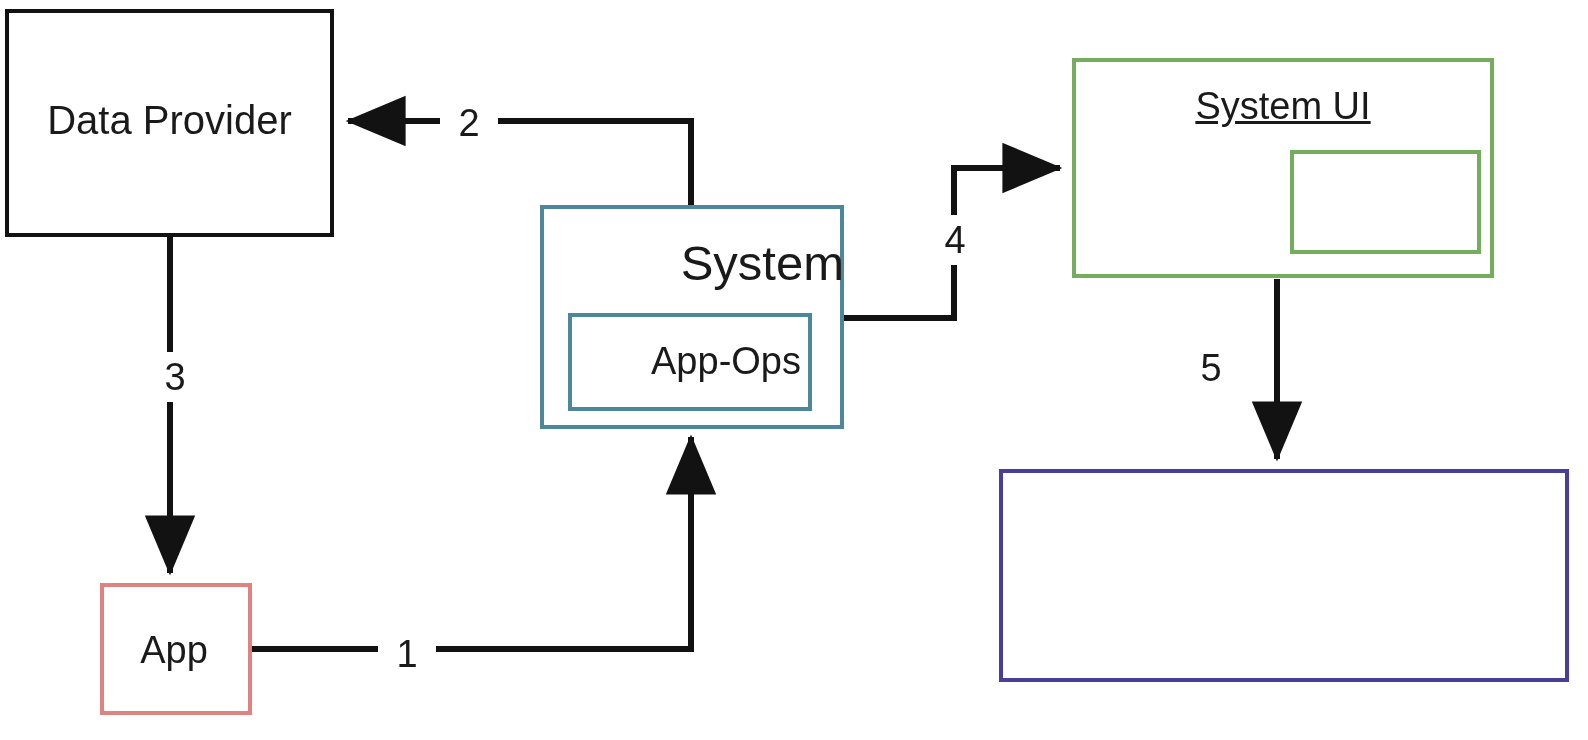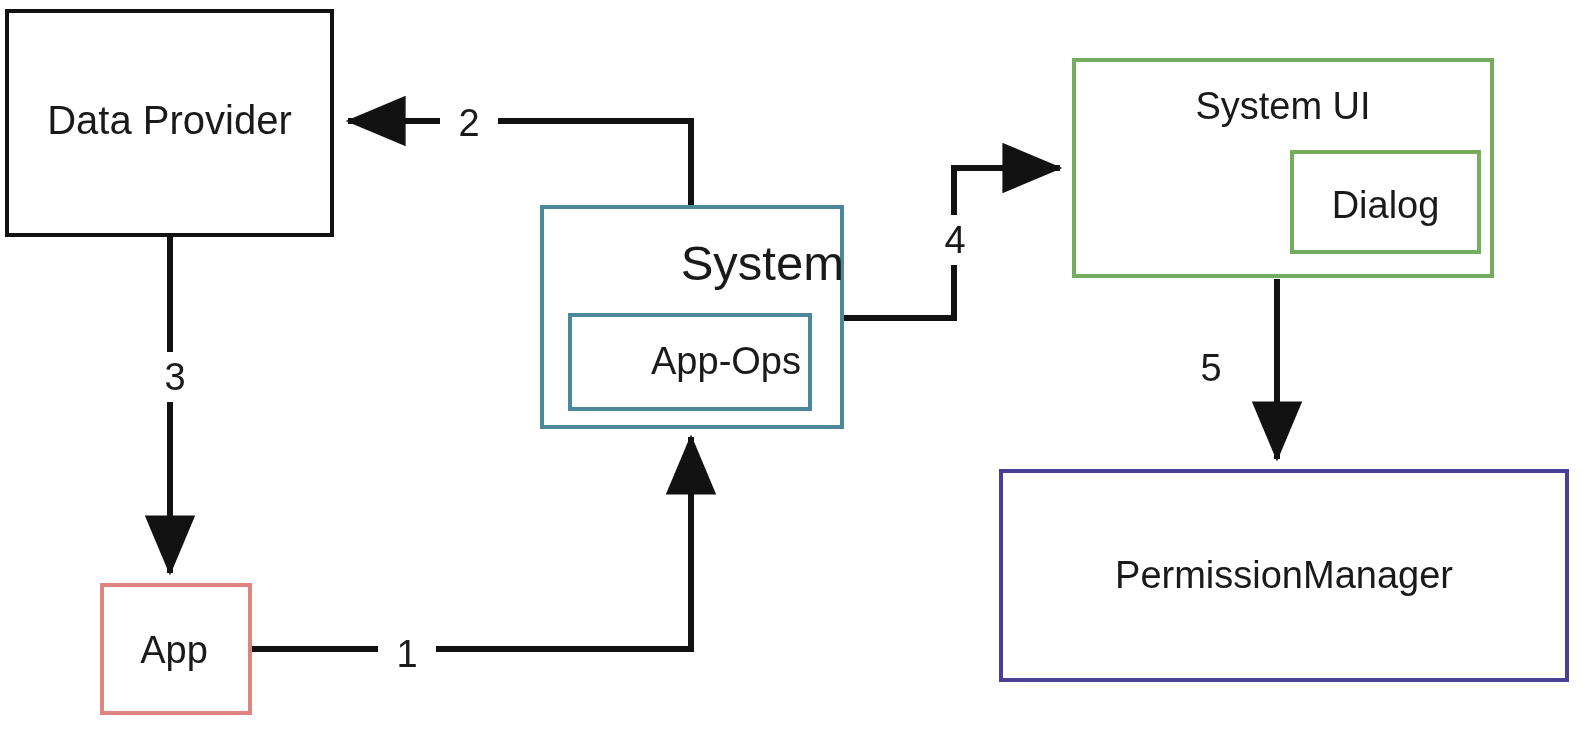--- a/index.html
+++ b/index.html
@@ -56,21 +56,21 @@
   #node-app-ops       { left: 568px;  top: 313px; width: 244px; height: 98px;  border: 4px solid #4c879c; }
   #node-system-ui     { left: 1072px; top: 58px;  width: 422px; height: 220px; border: 4px solid #74ad5e; }
   #node-dialog        { left: 1290px; top: 150px; width: 191px; height: 104px; border: 4px solid #74ad5e; }
   #node-permission-manager { left: 999px; top: 469px; width: 570px; height: 213px; border: 4px solid #483f96; }
 
   
   #label-data-provider { left: 5px;    top: 100px; width: 329px; text-align: center; font-size: 40px; }
   #label-app           { left: 100px;  top: 631px; width: 148px; text-align: center; font-size: 38px; }
   #label-system        { left: 540px;  top: 239px; width: 304px; text-align: right; font-size: 49px; }
   #label-app-ops       { left: 568px;  top: 342px; width: 244px; text-align: center; font-size: 38px; margin-left: 36px; }
-  #label-system-ui     { left: 1072px; top: 87px;  width: 422px; text-align: center; font-size: 38px; }
+  #label-system-ui     { left: 1072px; top: 87px;  width: 422px; text-align: center; font-size: 38px; text-decoration: underline; }
   #label-dialog        { left: 1290px; top: 186px; width: 191px; text-align: center; font-size: 38px; }
   #label-permission-manager { left: 999px; top: 556px; width: 570px; text-align: center; font-size: 38px; }
 
   
   #edge-label-1 { left: 378px;  top: 633px; width: 46px;  font-size: 38px; padding: 2px 6px; }
   #edge-label-2 { left: 440px;  top: 102px; width: 46px;  font-size: 38px; padding: 2px 6px; }
   #edge-label-3 { left: 148px;  top: 352px; width: 46px;  font-size: 38px; padding: 6px 4px; }
   #edge-label-4 { left: 928px;  top: 215px; width: 46px;  font-size: 38px; padding: 6px 4px; }
   #edge-label-5 { left: 1184px; top: 347px; width: 46px;  font-size: 38px; padding: 2px 4px; }
 </style>
@@ -116,24 +116,22 @@
   <div class="node-box" id="node-system"></div>
   <div class="node-label" id="label-system">System</div>
 
   <div class="node-box" id="node-app-ops"></div>
   <div class="node-label" id="label-app-ops">App-Ops</div>
 
   <div class="node-box" id="node-system-ui"></div>
   <div class="node-label" id="label-system-ui">System UI</div>
 
   <div class="node-box" id="node-dialog"></div>
-  <div class="node-label" id="label-dialog">Dialog</div>
 
   <div class="node-box" id="node-permission-manager"></div>
-  <div class="node-label" id="label-permission-manager">PermissionManager</div>
 
   <div class="edge-label" id="edge-label-1">1</div>
   <div class="edge-label" id="edge-label-2">2</div>
   <div class="edge-label" id="edge-label-3">3</div>
   <div class="edge-label" id="edge-label-4">4</div>
   <div class="edge-label" id="edge-label-5">5</div>
 
 </div>
 
 </body></html>

